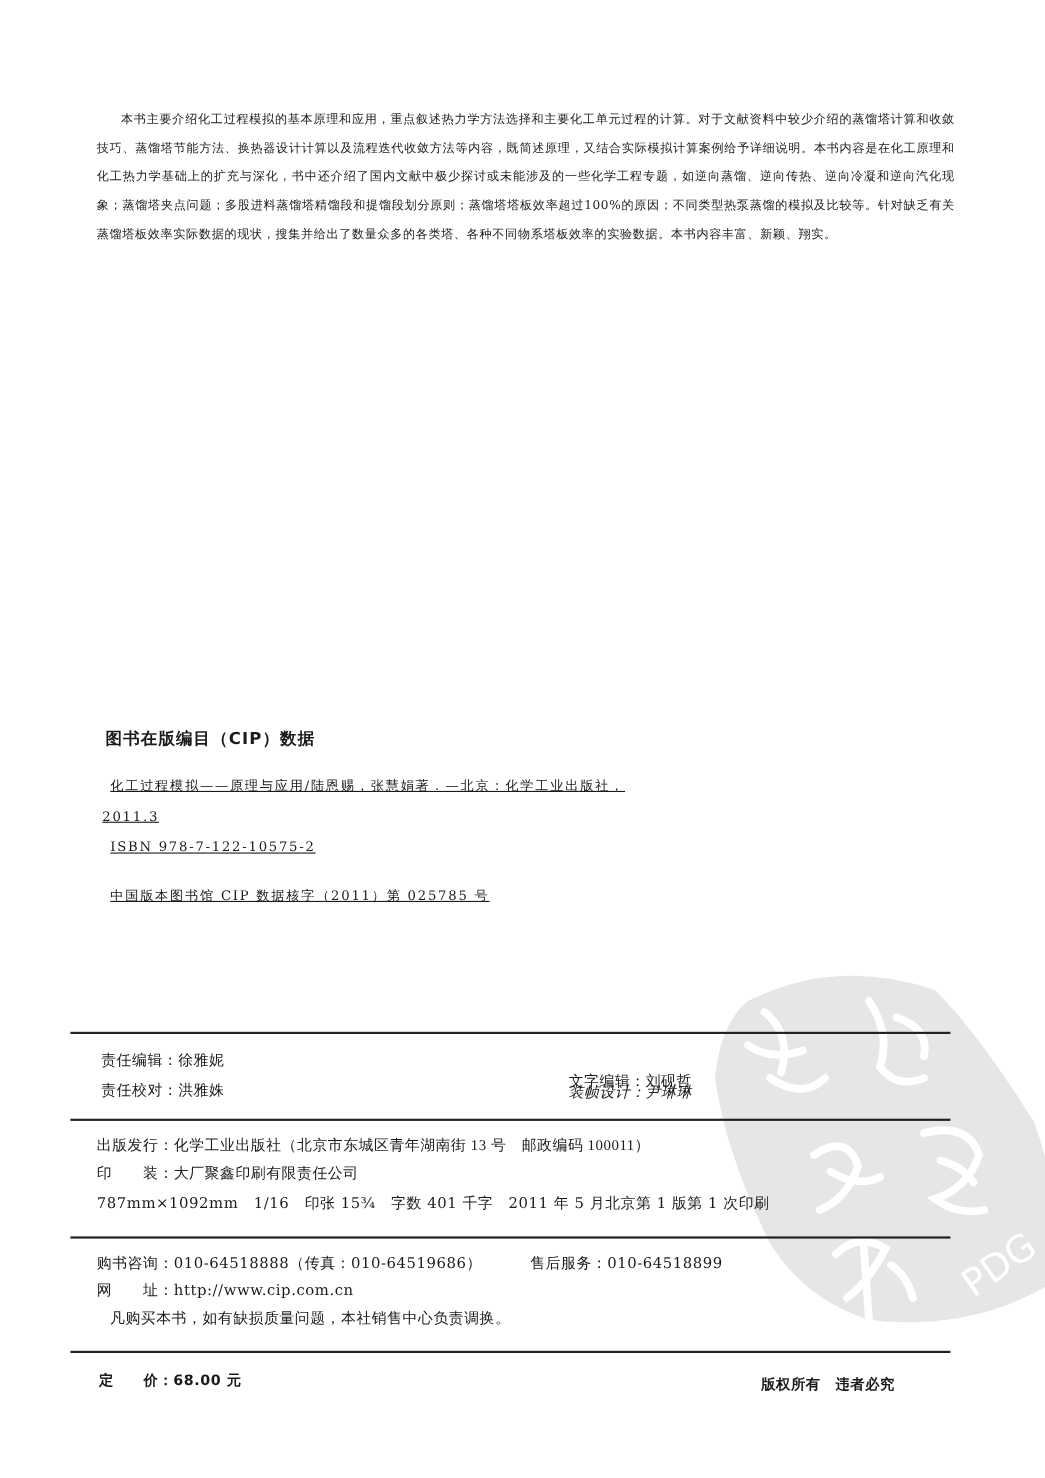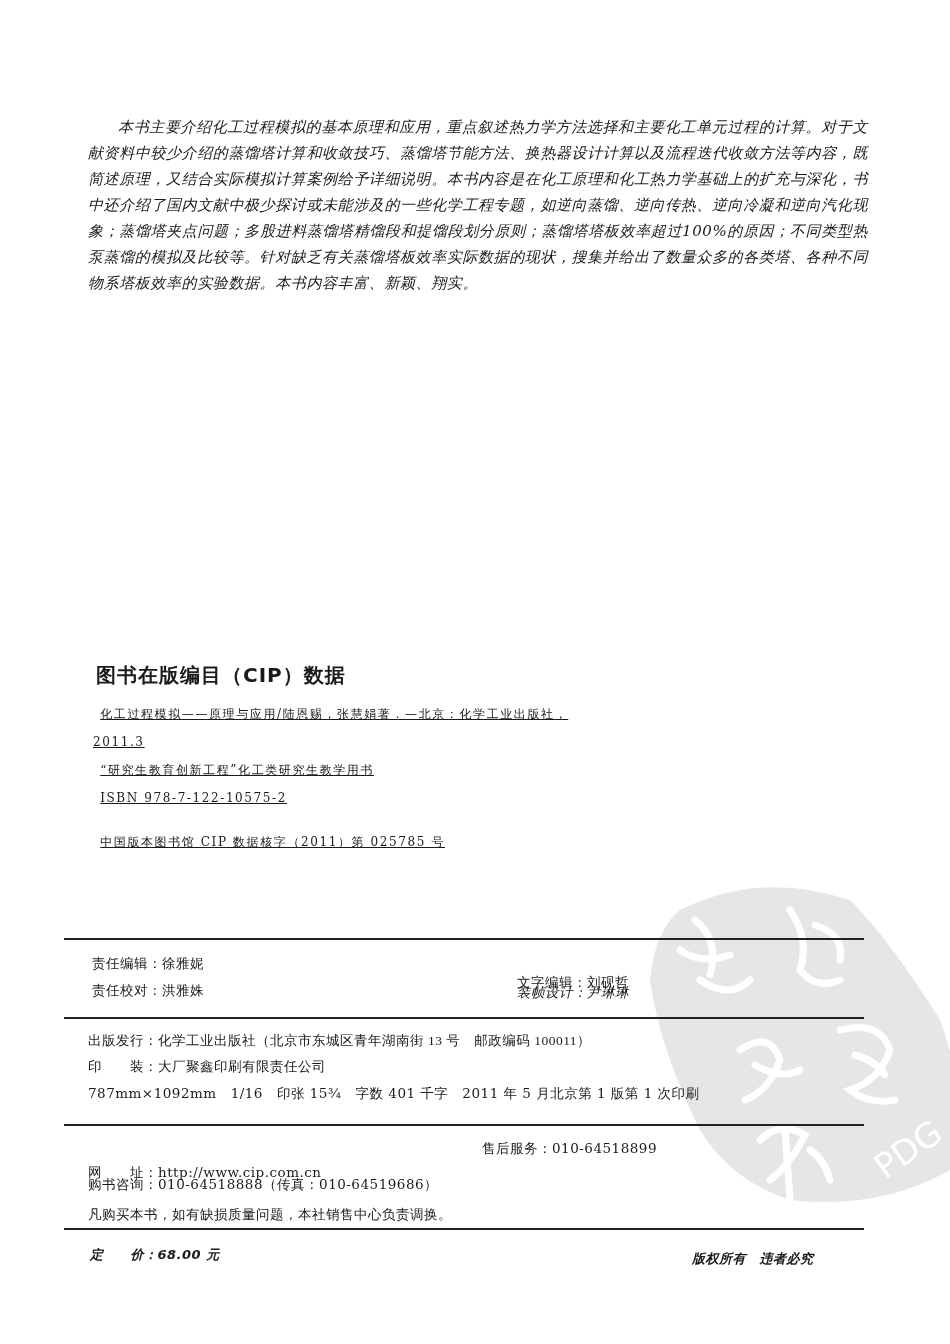--- a/index.html
+++ b/index.html
@@ -30,41 +30,40 @@
       width: 330px;
       height: 340px;
       z-index: 0;
     }
     .watermark svg { width: 100%; height: 100%; }
 
     
     .desc {
       position: absolute;
       left: 88px;
-      top: 114px;
+      top: 96px;
       width: 780px;
-      font-size: 15px;
+      font-size: 11px;
       line-height: 26px;
       letter-spacing: 0.6px;
       text-align: justify;
       text-align-last: left;
       z-index: 1;
-      font-style: italic;
     }
     .desc p {
       margin: 0 0 6px 0;
       text-indent: 2em;
     }
 
     
     .cip-title {
       position: absolute;
       left: 96px;
       top: 662px;
-      font-size: 20px;
+      font-size: 15px;
       font-weight: bold;
       font-family: "DejaVu Sans", "Liberation Sans", sans-serif;
       letter-spacing: 1px;
       z-index: 1;
     }
     .cip-body {
       position: absolute;
       left: 93px;
       top: 700px;
       width: 510px;
@@ -94,21 +93,20 @@
       position: absolute;
       font-size: 13.5px;
       white-space: pre;
       z-index: 1;
       letter-spacing: 0.5px;
     }
     .line.bold {
       font-weight: bold;
       font-family: "DejaVu Sans", "Liberation Sans", sans-serif;
       font-size: 13px;
-      font-style: italic;
     }
   </style>
 </head>
 <body>
 
 <div class="page">
 
   <div class="watermark">
     <svg viewBox="0 0 330 340">
       <path d="M40 30 Q120 -10 210 20 Q250 60 300 140 Q330 220 310 290 Q240 330 150 320 Q90 300 60 250 Q20 170 10 100 Q15 50 40 30 Z" fill="#e6e6e6"></path>
@@ -130,21 +128,20 @@
     </svg>
   </div>
 
   <div class="desc">
     <p>本书主要介绍化工过程模拟的基本原理和应用，重点叙述热力学方法选择和主要化工单元过程的计算。对于文献资料中较少介绍的蒸馏塔计算和收敛技巧、蒸馏塔节能方法、换热器设计计算以及流程迭代收敛方法等内容，既简述原理，又结合实际模拟计算案例给予详细说明。本书内容是在化工原理和化工热力学基础上的扩充与深化，书中还介绍了国内文献中极少探讨或未能涉及的一些化学工程专题，如逆向蒸馏、逆向传热、逆向冷凝和逆向汽化现象；蒸馏塔夹点问题；多股进料蒸馏塔精馏段和提馏段划分原则；蒸馏塔塔板效率超过100%的原因；不同类型热泵蒸馏的模拟及比较等。针对缺乏有关蒸馏塔板效率实际数据的现状，搜集并给出了数量众多的各类塔、各种不同物系塔板效率的实验数据。本书内容丰富、新颖、翔实。</p>
   </div>
 
   <div class="cip-title">图书在版编目（CIP）数据</div>
   <div class="cip-body">
     <div class="para">化工过程模拟——原理与应用/陆恩赐，张慧娟著．—北京：化学工业出版社，2011.3</div>
-    <div class="para">“研究生教育创新工程”化工类研究生教学用书</div>
     <div class="para">ISBN 978-7-122-10575-2</div>
     <div class="gap"></div>
     <div class="gap"></div>
     <div class="para">中国版本图书馆 CIP 数据核字（2011）第 025785 号</div>
   </div>
 
   <div class="rule" style="top:938px;"></div>
 
   <div class="line" style="left:92px; top:955px;">责任编辑：徐雅妮</div>
   <div class="line" style="left:517px; top:958px;margin-top:16px;">文字编辑：刘砚哲</div>
@@ -152,23 +149,23 @@
   <div class="line" style="left:517px; top:984px;font-style:italic;">装帧设计：尹琳琳</div>
 
   <div class="rule" style="top:1017px;"></div>
 
   <div class="line" style="left:88px; top:1032px;font-family:Liberation Serif, serif;">出版发行：化学工业出版社（北京市东城区青年湖南街 13 号　邮政编码 100011）</div>
   <div class="line" style="left:88px; top:1058px;">印　　装：大厂聚鑫印刷有限责任公司</div>
   <div class="line" style="left:88px; top:1085px;">787mm×1092mm　1/16　印张 15¾　字数 401 千字　2011 年 5 月北京第 1 版第 1 次印刷</div>
 
   <div class="rule" style="top:1124px;"></div>
 
-  <div class="line" style="left:88px; top:1176px;">购书咨询：010-64518888（传真：010-64519686）</div>
+  <div class="line" style="left:88px; top:1140px;">购书咨询：010-64518888（传真：010-64519686）</div>
   <div class="line" style="left:482px; top:1140px;">售后服务：010-64518899</div>
   <div class="line" style="left:88px; top:1164px;">网　　址：http://www.cip.com.cn</div>
-  <div class="line" style="left:88px; top:1190px;margin-top:16px;">凡购买本书，如有缺损质量问题，本社销售中心负责调换。</div>
+  <div class="line" style="left:100px; top:1190px;">凡购买本书，如有缺损质量问题，本社销售中心负责调换。</div>
 
   <div class="rule" style="top:1228px;"></div>
 
   <div class="line bold" style="left:90px; top:1246px;">定　　价：68.00 元</div>
   <div class="line bold" style="left:692px; top:1250px;">版权所有　违者必究</div>
 
 </div>
 
 </body></html>

